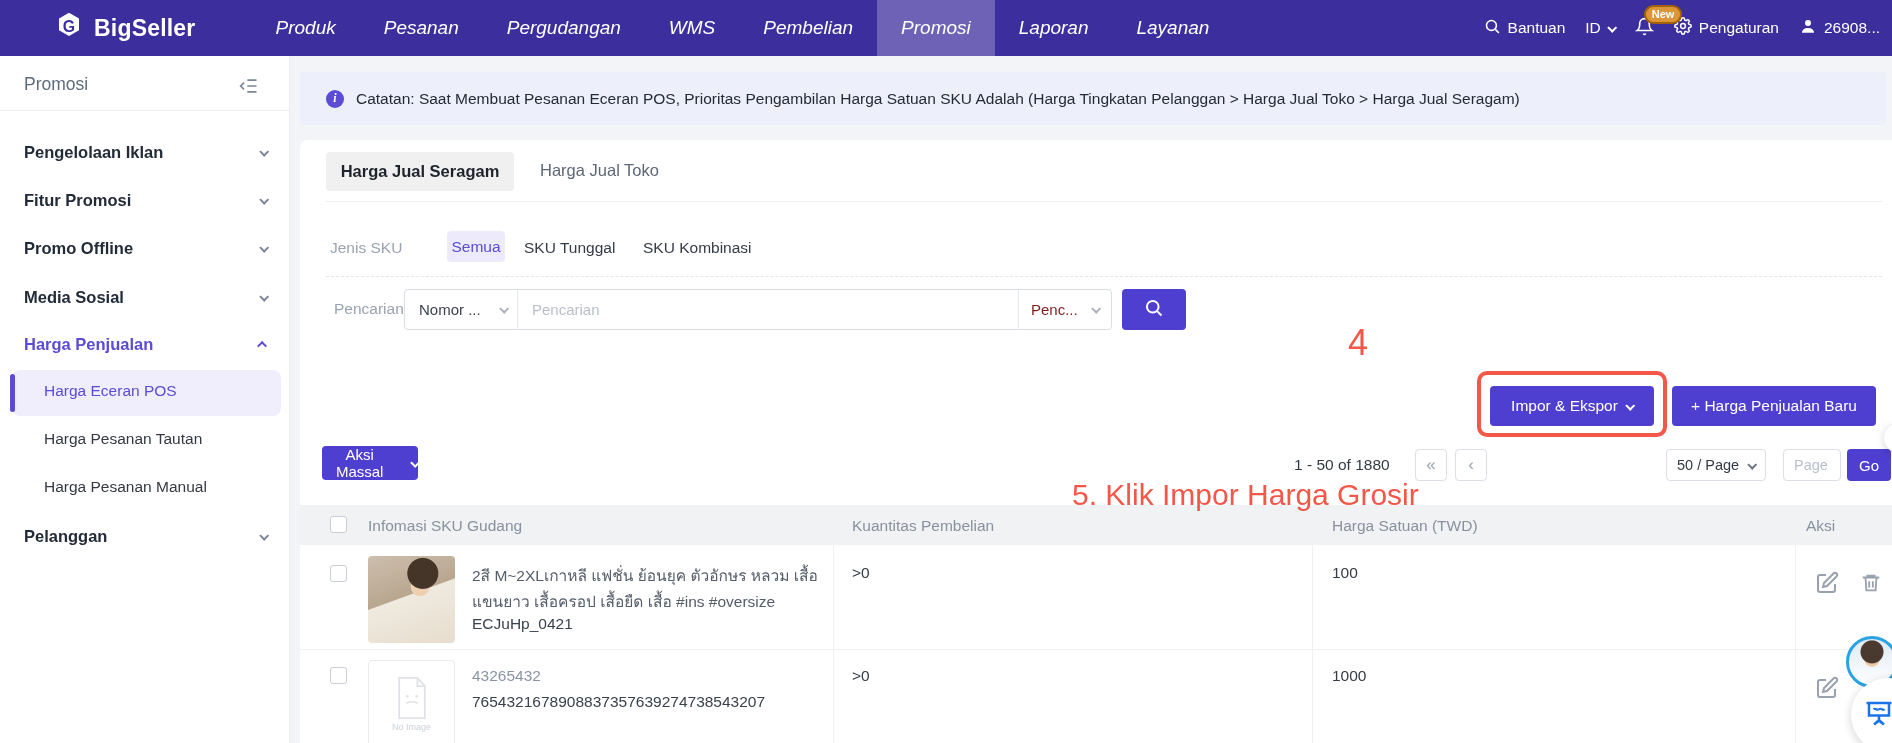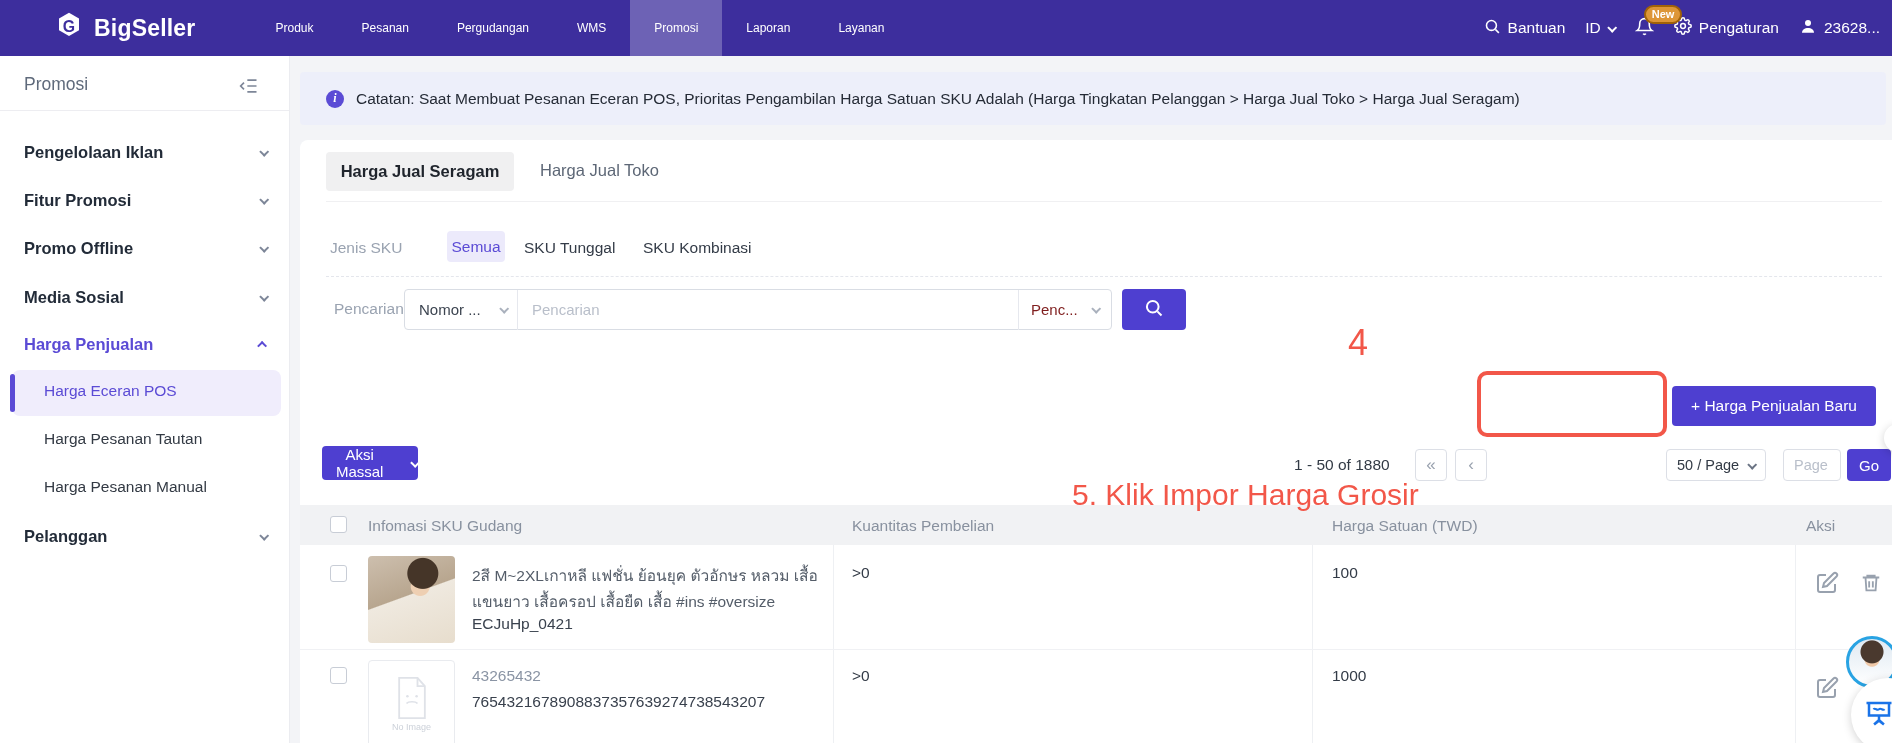--- a/index.html
+++ b/index.html
@@ -5,21 +5,21 @@
   * { margin:0; padding:0; box-sizing:border-box; }
   body { font-family:"Liberation Sans","DejaVu Sans",sans-serif; }
   #page { position:relative; width:1892px; height:743px; background:#f3f4f7; overflow:hidden; }
   .abs { position:absolute; }
 
   
   .navbar { position:absolute; top:0; left:0; right:0; height:56px; background:#3d2e9d; display:flex; align-items:center; color:#fff; z-index:3; }
   .brand { display:flex; align-items:center; gap:10px; margin-left:54px; cursor:pointer; }
   .brand-name { font-size:23px; font-weight:bold; letter-spacing:.2px; }
   .nav-items { display:flex; height:56px; margin-left:56px; }
-  .nav-item { padding:0 24px; line-height:56px; font-size:12px; cursor:pointer; white-space:nowrap; }
+  .nav-item { padding:0 24px; line-height:56px; font-size:19px; cursor:pointer; white-space:nowrap;font-style:italic; }
   .nav-item.active { background:rgba(255,255,255,.25); }
   .nav-right { margin-left:auto; display:flex; align-items:center; gap:20px; padding-right:12px; font-size:15.5px; }
   .nav-right .group { display:flex; align-items:center; gap:7px; cursor:pointer; }
   .bell-wrap { position:relative; }
   .new-badge { position:absolute; top:-12px; left:9px; background:#dd9637; border:2px solid #a16207; border-radius:10px; font-size:11px; padding:1px 6px 2px; font-weight:bold; }
   .chev { display:inline-block; width:7px; height:7px; border-right:2px solid currentColor; border-bottom:2px solid currentColor; transform:rotate(45deg) translateY(-1px); }
   .chev.up { transform:rotate(-135deg) translateY(-2px); }
 
   
   .sidebar { position:absolute; top:56px; left:0; width:290px; bottom:0; background:#fff; border-right:1px solid #ebecf0; z-index:2; }
@@ -120,20 +120,21 @@
             <text x="18" y="25" text-anchor="middle" font-size="19" font-weight="bold" fill="#3d2e9d" font-family="Liberation Sans,sans-serif">G</text>
           </svg>
       </span>
       <span class="brand-name">BigSeller</span>
     </div>
     <div class="nav-items">
       <div class="nav-item">Produk</div>
       <div class="nav-item">Pesanan</div>
       <div class="nav-item">Pergudangan</div>
       <div class="nav-item">WMS</div>
+      <div class="nav-item">Pembelian</div>
       <div class="nav-item active">Promosi</div>
       <div class="nav-item">Laporan</div>
       <div class="nav-item">Layanan</div>
     </div>
     <div class="nav-right">
       <span class="group">
         <span><svg width="17" height="17" viewBox="0 0 24 24" fill="none" stroke="#fff" stroke-width="2.2">
               <circle cx="10.5" cy="10.5" r="7"></circle>
               <path d="M16 16l5 5"></path>
             </svg></span>
@@ -155,21 +156,21 @@
               <circle cx="12" cy="12" r="3.2"></circle>
               <path d="M19.4 15a1.7 1.7 0 0 0 .33 1.87l.06.06a2 2 0 1 1-2.83 2.83l-.06-.06A1.7 1.7 0 0 0 15 19.4a1.7 1.7 0 0 0-1 1.55V21a2 2 0 1 1-4 0v-.09A1.7 1.7 0 0 0 9 19.4a1.7 1.7 0 0 0-1.87.33l-.06.06a2 2 0 1 1-2.83-2.83l.06-.06A1.7 1.7 0 0 0 4.6 15a1.7 1.7 0 0 0-1.55-1H3a2 2 0 1 1 0-4h.09A1.7 1.7 0 0 0 4.6 9a1.7 1.7 0 0 0-.33-1.87l-.06-.06a2 2 0 1 1 2.83-2.83l.06.06A1.7 1.7 0 0 0 9 4.6a1.7 1.7 0 0 0 1-1.55V3a2 2 0 1 1 4 0v.09a1.7 1.7 0 0 0 1 1.51 1.7 1.7 0 0 0 1.87-.33l.06-.06a2 2 0 1 1 2.83 2.83l-.06.06A1.7 1.7 0 0 0 19.4 9c.3.6.9 1 1.55 1H21a2 2 0 1 1 0 4h-.09a1.7 1.7 0 0 0-1.51 1z"></path>
             </svg></span>
         <span>Pengaturan</span>
       </span>
       <span class="group">
         <span><svg width="18" height="18" viewBox="0 0 24 24" fill="#fff">
               <circle cx="12" cy="8" r="4"></circle>
               <path d="M4 21c0-4 3.6-6.5 8-6.5s8 2.5 8 6.5z"></path>
             </svg></span>
-        <span>23628...</span>
+        <span>26908...</span>
       </span>
     </div>
   </div>
 
   <div class="sidebar">
     <div class="sb-title">Promosi</div>
     <div class="sb-collapse">
       <svg width="20" height="20" viewBox="0 0 24 24" fill="none" stroke="#7d8698" stroke-width="2">
           <path d="M21 5H10M21 12H10M21 19H10M6 8l-4 4 4 4"></path>
         </svg>
@@ -242,20 +243,24 @@
   </div>
   <button class="abs search-btn">
     <span><svg width="20" height="20" viewBox="0 0 24 24" fill="none" stroke="#fff" stroke-width="2.4">
           <circle cx="10.5" cy="10.5" r="7"></circle>
           <path d="M16 16l5 5"></path>
         </svg></span>
   </button>
 
   <button class="abs btn-purple aksi-massal">
     <span>Aksi Massal</span>
+    <span class="chev"></span>
+  </button>
+  <button class="abs btn-purple btn-impor">
+    <span>Impor &amp; Ekspor</span>
     <span class="chev"></span>
   </button>
   <button class="abs btn-purple btn-new">
     <span>+ Harga Penjualan Baru</span>
   </button>
   <div class="abs red-box-1"></div>
   <div class="abs ann-4">4</div>
   <div class="abs ann-5">5. Klik Impor Harga Grosir</div>
 
 

